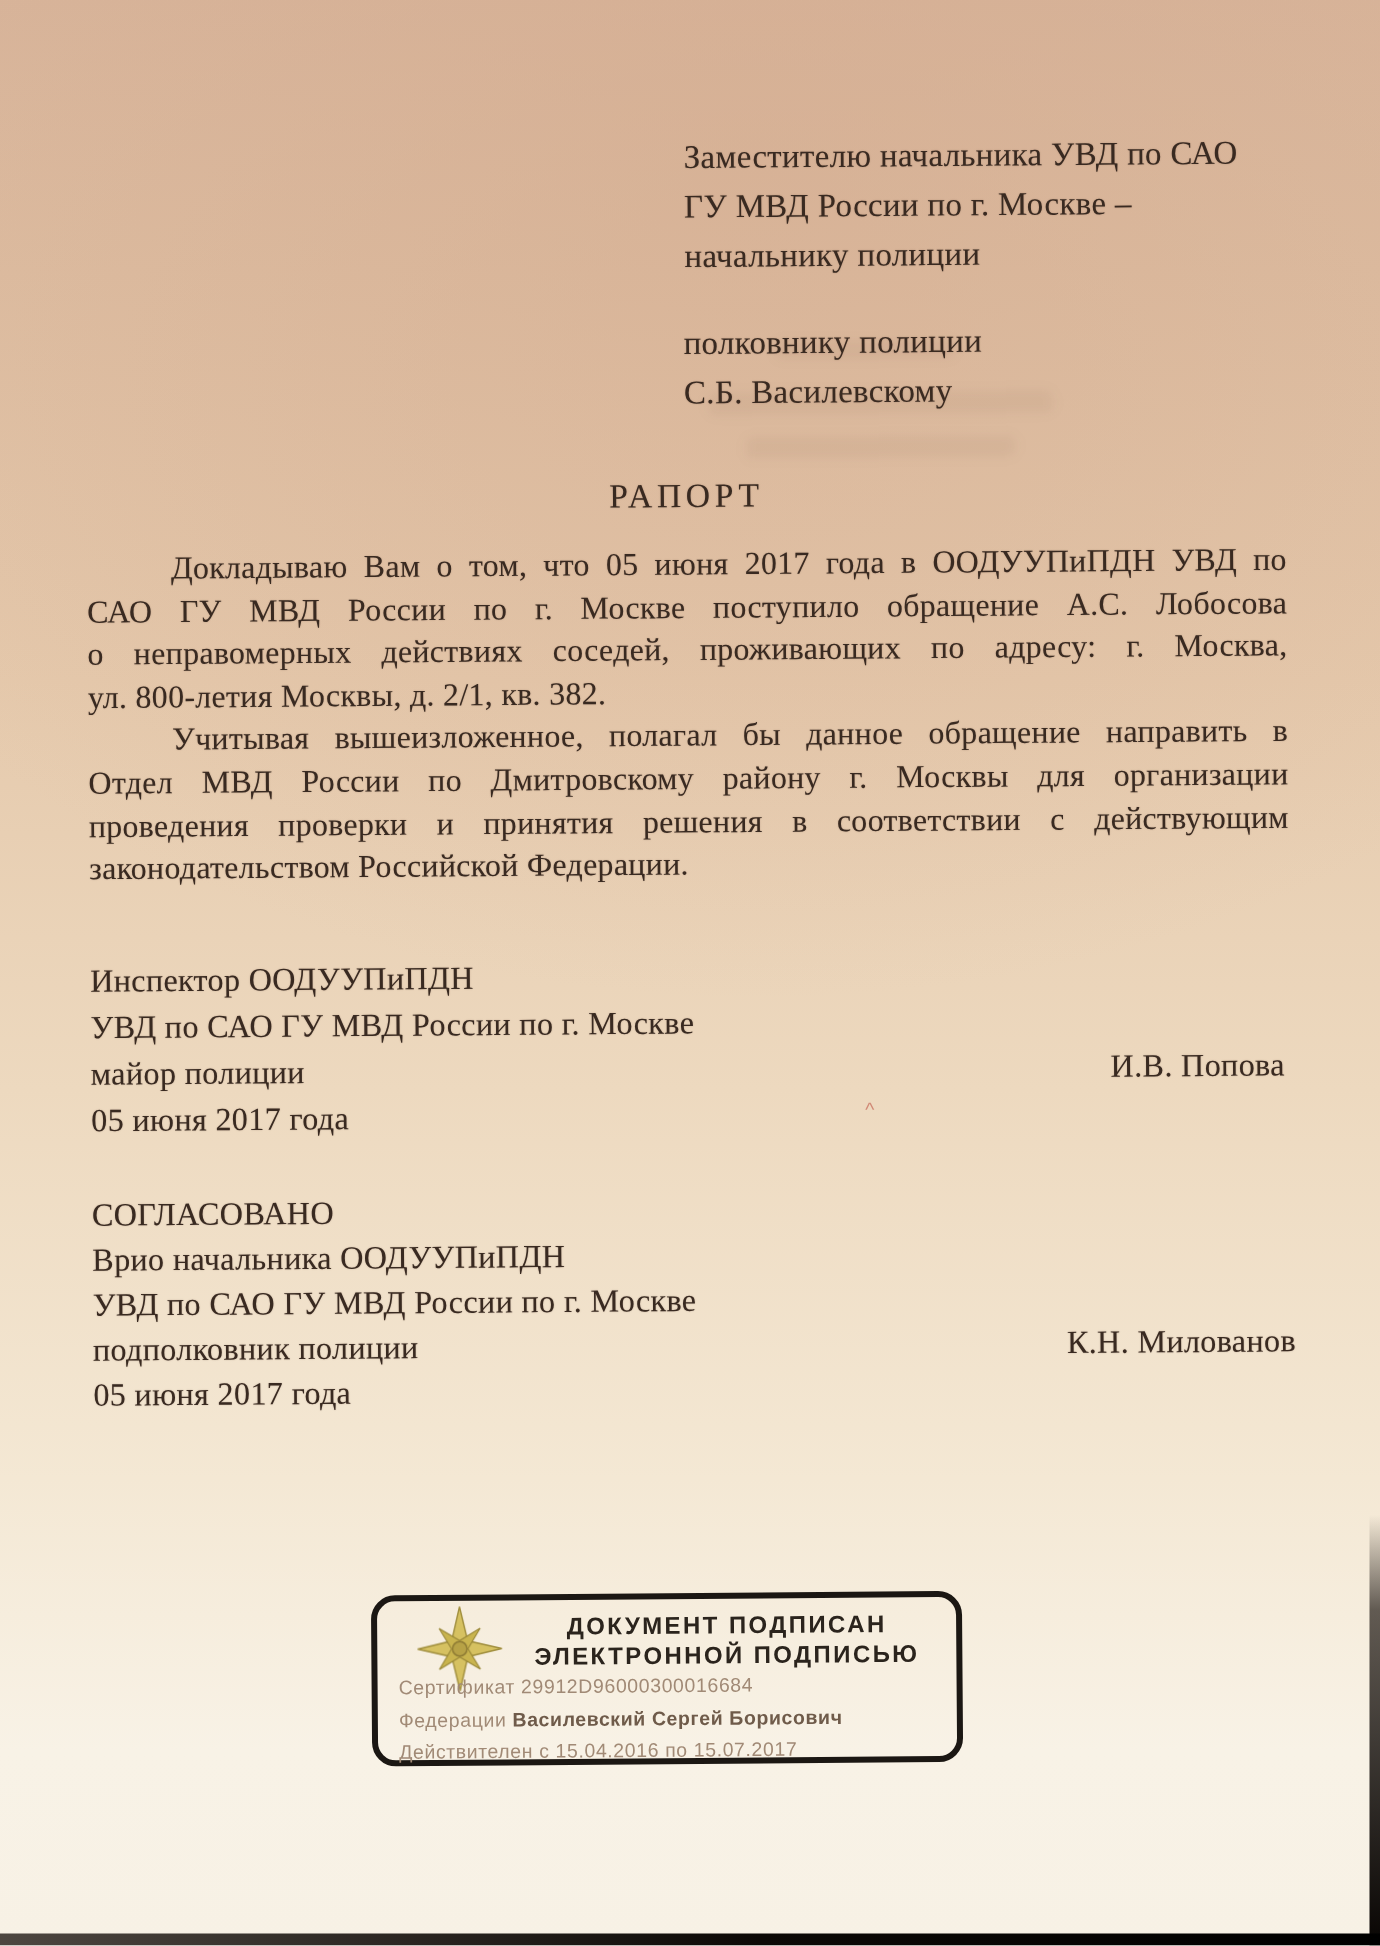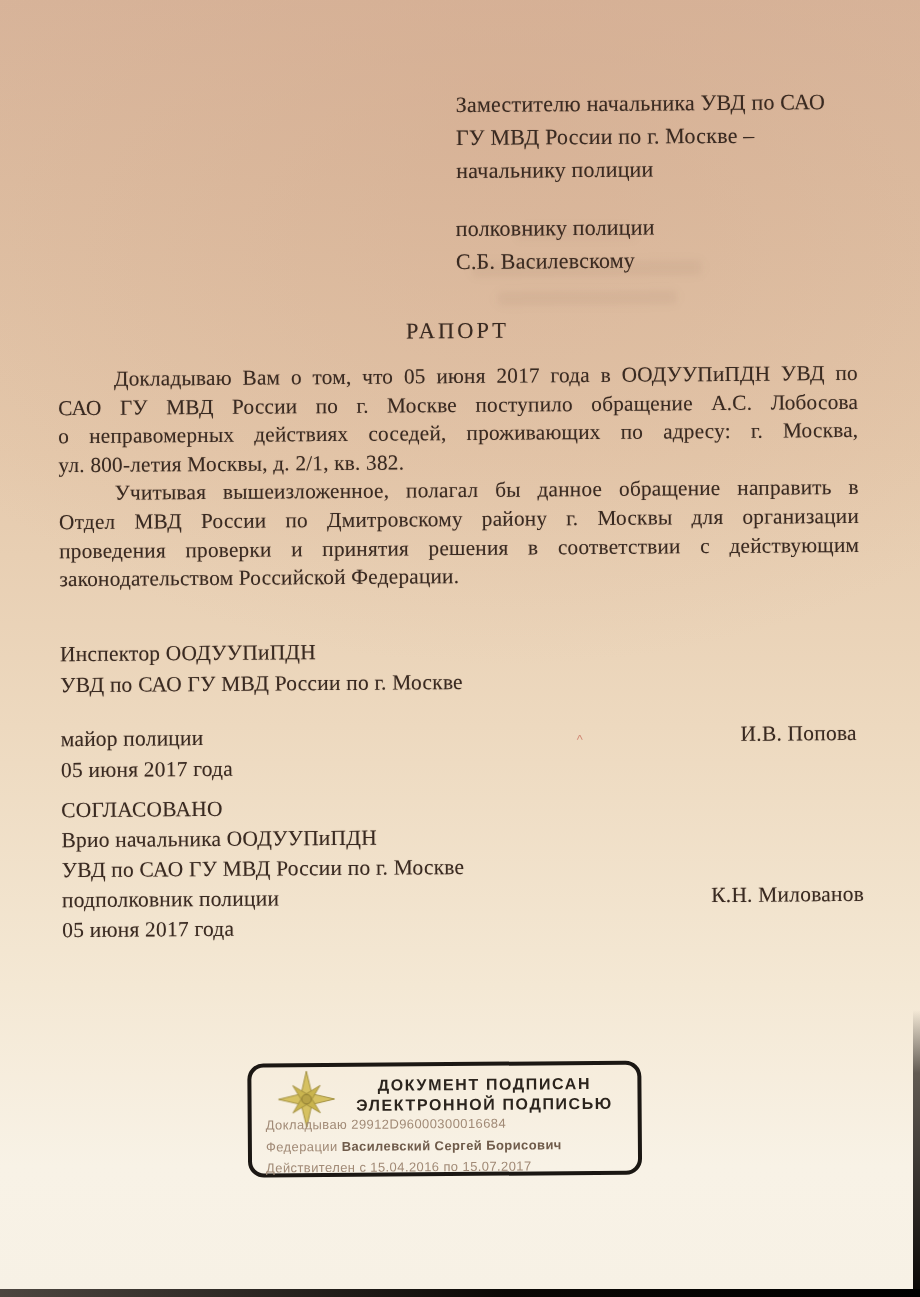--- a/index.html
+++ b/index.html
@@ -29,21 +29,21 @@
   .body-text{position:absolute;left:60px;top:362px;width:800px;font-size:21.3px;line-height:28.6px;}
   .bl{text-align:justify;text-align-last:justify;}
   .bl.last{text-align-last:left;}
   .bl.indent{text-indent:56px;}
 
   
   .sigblock{position:absolute;left:60px;width:802px;font-size:21.5px;line-height:31px;}
   .sig1{top:636px;}
   .sig2{top:792px;line-height:30px;}
   .sigrow{display:flex;justify-content:space-between;align-items:baseline;}
-  .signame{padding-right:6px;margin-top:23px;}
+  .signame{padding-right:6px;}
 
   
   .stamp{position:absolute;left:244px;top:1062px;width:394px;height:114px;
     border:4px solid #1b1713;border-radius:16px;box-sizing:border-box;
     font-family:"Liberation Sans", sans-serif;}
   .stamp-head{margin:9px 6px 0 86px;text-align:center;font-weight:bold;
     font-size:16px;line-height:20px;letter-spacing:1.6px;color:#2b241d;}
   .stamp-emblem{position:absolute;left:26px;top:3px;width:58px;height:58px;filter:blur(0.4px);}
   .stamp-meta{position:absolute;left:14px;top:47px;font-size:13px;line-height:21.5px;
     color:#a18a76;letter-spacing:0.4px;}
@@ -116,21 +116,21 @@
       <polygon points="30,1 35.5,24.5 59,30 35.5,35.5 30,59 24.5,35.5 1,30 24.5,24.5" fill="#d6c161" stroke="#a18f3e" stroke-width="1"></polygon>
       <polygon points="30,10 34,26 50,30 34,34 30,50 26,34 10,30 26,26" fill="#c9b44e" stroke="#9a8838" stroke-width="0.8" transform="rotate(45 30 30)"></polygon>
       <circle cx="30" cy="30" r="5" fill="#b7a246" stroke="#8d7a33" stroke-width="1"></circle>
     </svg>
     <div class="stamp-head">
       <div>ДОКУМЕНТ ПОДПИСАН</div>
       <div>ЭЛЕКТРОННОЙ ПОДПИСЬЮ</div>
     </div>
     <div class="stamp-meta">
       <div>
-        <span>Докладываю</span>
+        <span>Сертификат</span>
         <span>29912D96000300016684</span>
       </div>
       <div>
         <span>Федерации</span>
         <span class="strong">Василевский Сергей Борисович</span>
       </div>
       <div>Действителен с 15.04.2016 по 15.07.2017</div>
     </div>
   </div>
 

